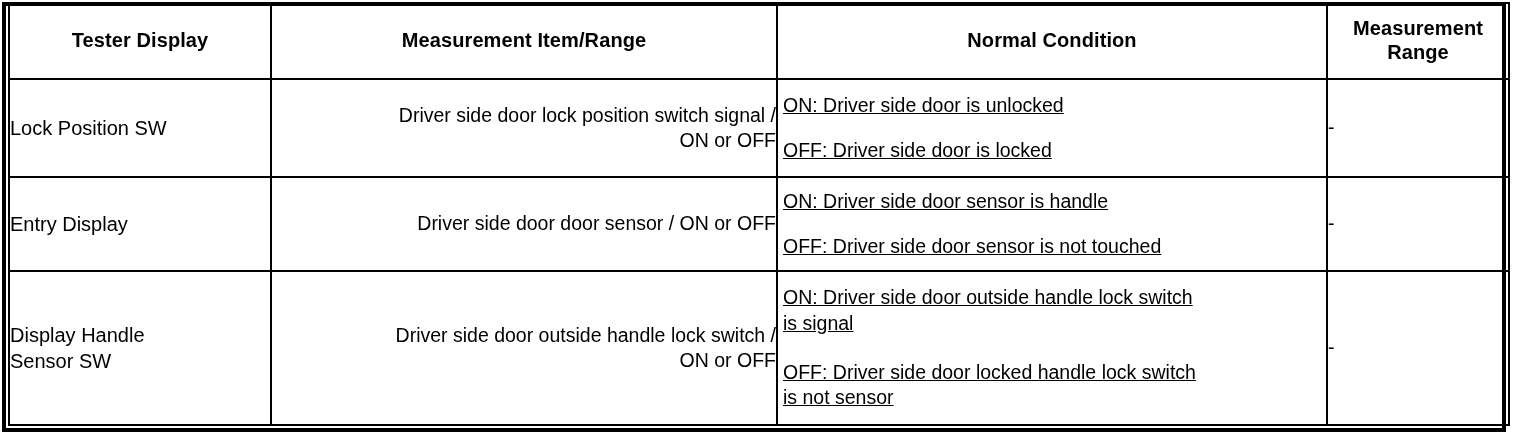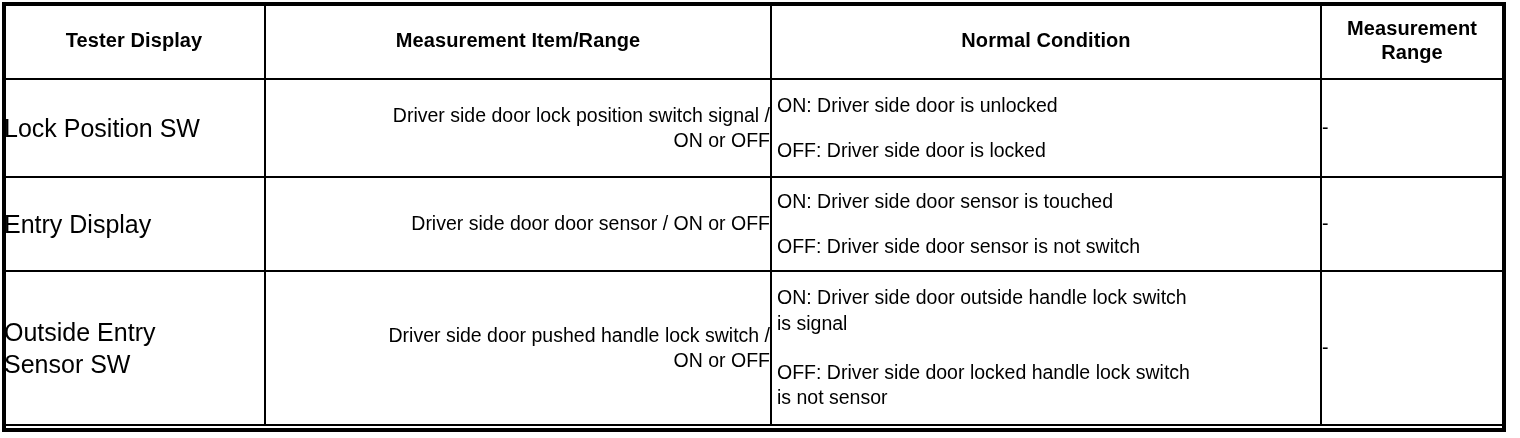--- a/index.html
+++ b/index.html
@@ -18,21 +18,21 @@
 
   .sheet {
     position: relative;
     width: 1520px;
     height: 438px;
     background: #ffffff;
   }
 
   table.data-table {
     position: absolute;
-    left: 2px;
+    left: 8px;
     top: 2px;
     width: 1500px;
     border-collapse: collapse;
     table-layout: fixed;
     background: #c2410c;
   }
 
   table.data-table,
   table.data-table > tbody {
     border: 0;
@@ -72,21 +72,21 @@
     line-height: 1.18;
     letter-spacing: 0.1px;
   }
 
   .cell-pad {
     padding: 0 6px 0 8px;
     box-sizing: border-box;
   }
 
   td.tester-cell {
-    font-size: 25px;
+    font-size: 20px;
     line-height: 1.30;
     text-align: left;
   }
   td.item-cell {
     font-size: 19.5px;
     line-height: 1.30;
     text-align: right;
   }
   td.normal-cell {
     font-size: 19.5px;
@@ -100,20 +100,21 @@
     text-align: left;
   }
 
   tr.r1 td { height: 96px; }
   tr.r2 td { height: 92px; }
   tr.r3 td { height: 152px; }
 
   .cond-block {
     padding: 0 2px 0 5px;
     box-sizing: border-box;
+    text-decoration: underline;
   }
   .cond-line {
     margin: 0;
   }
   .cond-gap {
     height: 20px;
   }
   tr.r3 .cond-gap {
     height: 24px;
   }
@@ -169,37 +170,37 @@
 
       <tr class="r2">
         <td class="tester-cell cell-pad">
           <span class="line2">Entry Display</span>
         </td>
         <td class="item-cell cell-pad">
           <span class="line2">Driver side door door sensor / ON or OFF</span>
         </td>
         <td class="normal-cell">
           <div class="cond-block">
-            <div class="cond-line">ON: Driver side door sensor is touched</div>
+            <div class="cond-line">ON: Driver side door sensor is handle</div>
             <div class="cond-gap"></div>
-            <div class="cond-line">OFF: Driver side door sensor is not switch</div>
+            <div class="cond-line">OFF: Driver side door sensor is not touched</div>
           </div>
         </td>
         <td class="note-cell cell-pad">
           <span>-</span>
         </td>
       </tr>
 
       <tr class="r3">
         <td class="tester-cell cell-pad">
-          <span class="line2">Outside Entry</span>
+          <span class="line2">Display Handle</span>
           <span class="line2">Sensor SW</span>
         </td>
         <td class="item-cell cell-pad">
-          <span class="line2">Driver side door pushed handle lock switch /</span>
+          <span class="line2">Driver side door outside handle lock switch /</span>
           <span class="line2">ON or OFF</span>
         </td>
         <td class="normal-cell">
           <div class="cond-block">
             <div class="cond-line">ON: Driver side door outside handle lock switch</div>
             <div class="cond-line">is signal</div>
             <div class="cond-gap"></div>
             <div class="cond-line">OFF: Driver side door locked handle lock switch</div>
             <div class="cond-line">is not sensor</div>
           </div>

